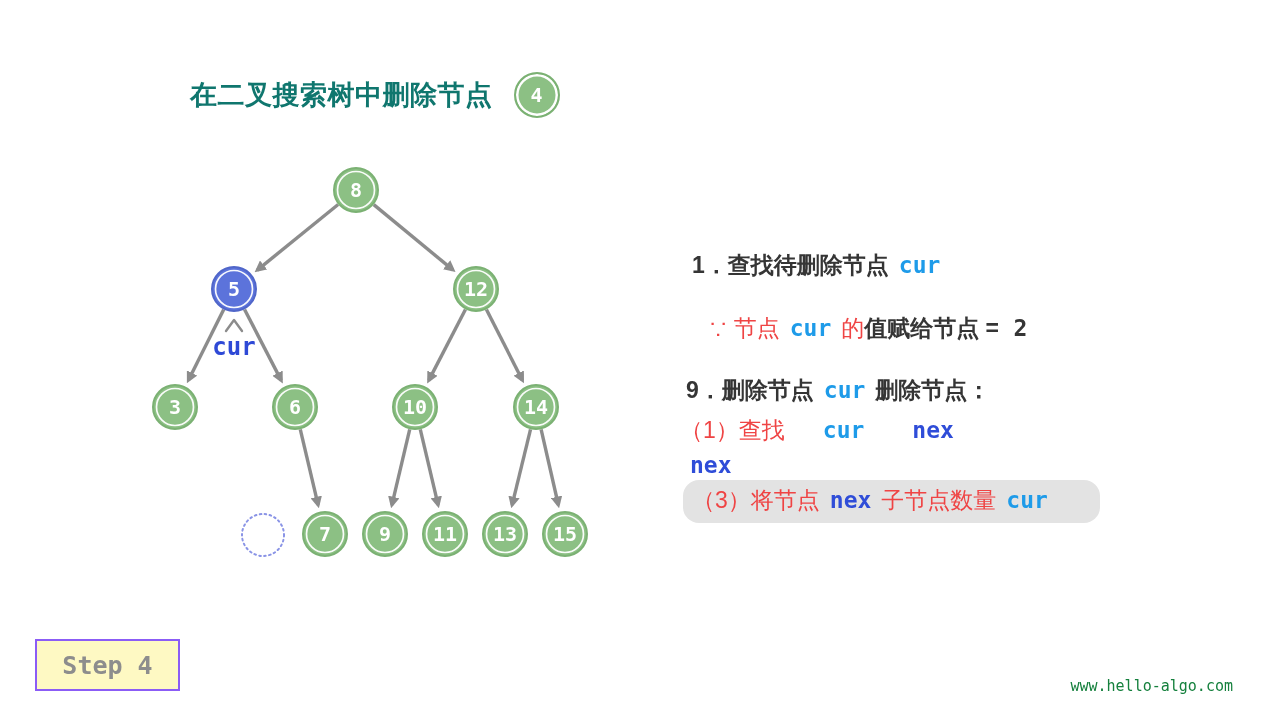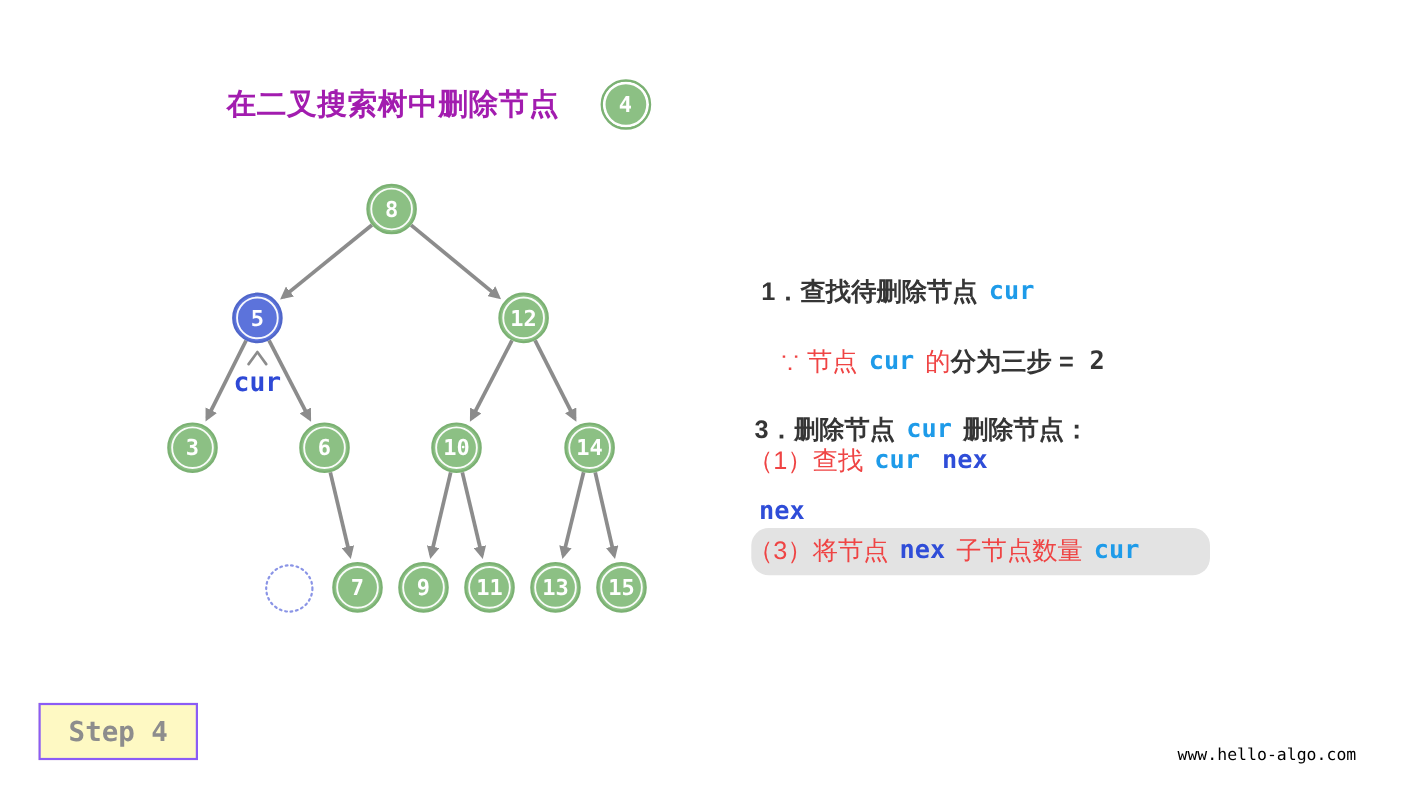--- a/index.html
+++ b/index.html
@@ -2,21 +2,21 @@
 <html style="--cur: #1E9BE9;"><head>
 <meta charset="utf-8">
 <style>
   html,body{margin:0;padding:0;background:#ffffff;}
   .stage{
     position:relative;width:1280px;height:720px;overflow:hidden;background:#ffffff;
     font-family:"Liberation Sans", sans-serif;color:#3C3C3C;
   }
   
   .title-row{position:absolute;left:190px;top:72px;height:46px;display:flex;align-items:center;}
-  .page-title{margin:16px;font-size:27px;font-weight:700;letter-spacing:.5px;color:#a21caf;
+  .page-title{margin:0;font-size:27px;font-weight:700;letter-spacing:.5px;color:#0f766e;
     font-family:"Liberation Sans", sans-serif;}
   .title-badge{
     width:46px;height:46px;margin-left:21px;border-radius:50%;
     background:#8CC084;border:2px solid #7BB173;box-sizing:border-box;
     box-shadow:inset 0 0 0 2.5px #ffffff;
     display:flex;align-items:center;justify-content:center;
   }
   .title-badge span{
     font-family:"DejaVu Sans Mono", monospace;font-weight:700;font-size:20px;color:#ffffff;
   }
@@ -47,21 +47,21 @@
     border:2px solid #8b5cf6;border-radius:0;background:#fef9c3;
     display:flex;align-items:center;justify-content:center;
   }
   .step-box span{
     font-family:"DejaVu Sans Mono", monospace;font-weight:700;font-size:25px;color:#8D8D8D;
     white-space:pre;
   }
   
   .watermark{
     position:absolute;right:47px;top:677px;
-    font-family:"DejaVu Sans Mono", monospace;font-size:15px;color:#000000;
+    font-family:"DejaVu Sans Mono", monospace;font-size:15px;color:#15803d;
   }
 </style>
 </head>
 <body>
 
 <div class="stage">
 
   <header class="title-row">
     <h1 class="page-title">在二叉搜索树中删除节点</h1>
     <div class="title-badge">
@@ -147,25 +147,25 @@
         <circle cx="565" cy="534" r="18.5" fill="none" stroke="#FFFFFF" stroke-width="1.7" opacity="0.95"></circle>
         <text x="565" y="541" text-anchor="middle" font-size="20" fill="#FFFFFF" class="node-label">15</text>
       </g>
       <polyline points="226,331 234,320 242,331" fill="none" stroke="#8C8C8C" stroke-width="2.4" stroke-linecap="round" stroke-linejoin="round"></polyline>
       <text x="234" y="355" text-anchor="middle" font-size="24" fill="#2E49D6" class="node-label">cur</text>
     </svg>
 
   <div id="panel">
     <div class="hl-pill" style="background: rgb(227, 227, 227);"></div>
   <div class="pline" style="top: 249px; left: 12px; align-items: center;"><span class="seg-b">1．查找待删除节点</span><span class="seg-cur" style="color: rgb(30, 155, 233);">cur</span></div>
-      <div class="pline" style="top: 312px; left: 29px;"><span class="seg-n">∵ 节点</span><span class="seg-cur" style="color: rgb(30, 155, 233);">cur</span><span class="seg-n">的</span><span class="seg-b">分为三步</span><span class="seg-b"> = </span><span class="seg-num">2</span></div>
-      <div class="pline" style="top: 374px; left: 6px;"><span class="seg-b">3．删除节点</span><span class="seg-cur" style="color: rgb(30, 155, 233);">cur</span><span class="seg-b">删除节点：</span></div>
-      <div class="pline" style="top: 402px; left: 0px;"><span class="seg-n">（1）查找</span><span class="seg-cur" style="color: rgb(30, 155, 233);">cur</span><span class="seg-nex" style="color: rgb(47, 77, 216);">nex</span></div>
+      <div class="pline" style="top: 312px; left: 29px;"><span class="seg-n">∵ 节点</span><span class="seg-cur" style="color: rgb(30, 155, 233);">cur</span><span class="seg-n">的</span><span class="seg-b">值赋给节点</span><span class="seg-b"> = </span><span class="seg-num">2</span></div>
+      <div class="pline" style="top: 374px; left: 6px;"><span class="seg-b">9．删除节点</span><span class="seg-cur" style="color: rgb(30, 155, 233);">cur</span><span class="seg-b">删除节点：</span></div>
+      <div class="pline" style="top: 414px; left: 0px; gap: 28px;"><span class="seg-n">（1）查找</span><span class="seg-cur" style="color: rgb(30, 155, 233);">cur</span><span class="seg-nex" style="color: rgb(47, 77, 216);">nex</span></div>
       <div class="pline" style="top: 449px; left: 0px;"><span class="seg-nex" style="color: rgb(47, 77, 216);">nex</span></div>
-      <div class="pline" style="top: 484px; left: 0px;"><span class="seg-n">（3）将节点</span><span class="seg-nex" style="color: rgb(47, 77, 216);">nex</span><span class="seg-n">子节点数量</span><span class="seg-cur" style="color: rgb(30, 155, 233);">cur</span></div>
+      <div class="pline" style="top: 484px; left: 12px;"><span class="seg-n">（3）将节点</span><span class="seg-nex" style="color: rgb(47, 77, 216);">nex</span><span class="seg-n">子节点数量</span><span class="seg-cur" style="color: rgb(30, 155, 233);">cur</span></div>
     </div>
 
   <div class="step-box">
     <span>Step 4</span>
   </div>
 
   <div class="watermark">www.hello-algo.com</div>
 
 </div>
 

